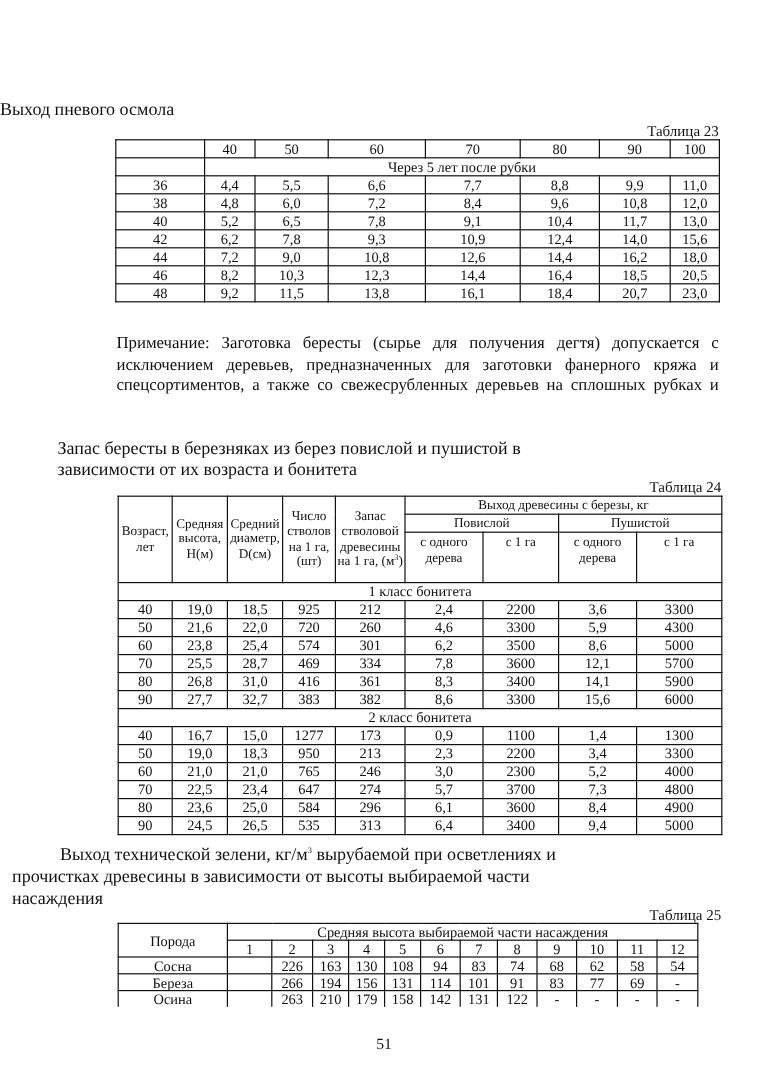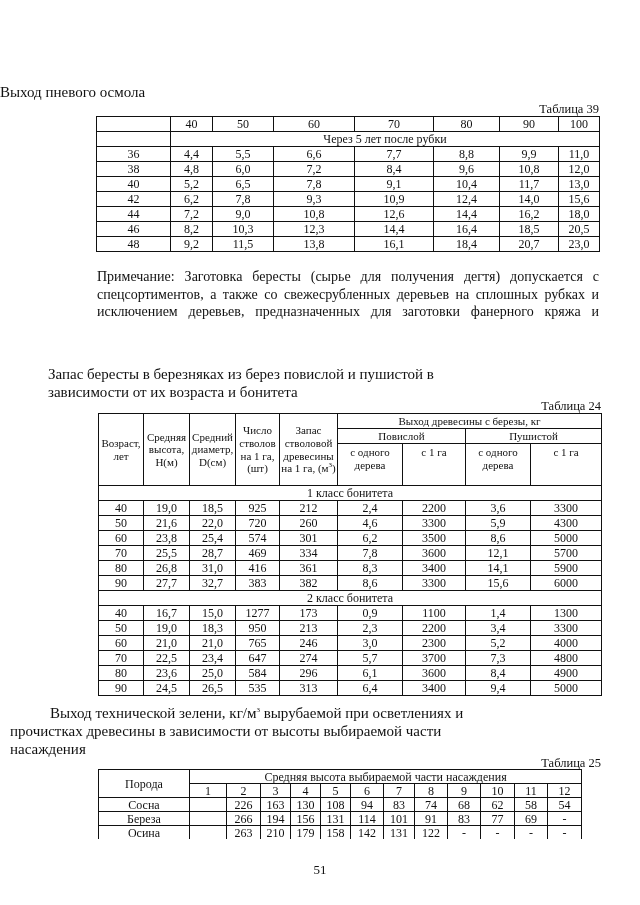--- a/index.html
+++ b/index.html
@@ -17,21 +17,21 @@
   .t25 td{font-size:12px;height:13px;}
   .note{font-size:14px;line-height:17.5px;text-align:justify;left:97px;width:502px;}
   .justify{text-align:justify;text-align-last:justify;}
   sup{font-size:7px;vertical-align:super;line-height:0;}
   .pagenum{font-size:13px;left:0;width:640px;text-align:center;}
 </style>
 </head>
 <body>
 
 <div class="abs title" style="top:84px;">Выход пневого осмола</div>
-<div class="abs tlabel" style="top:102px;left:450px;width:149px;">Таблица 39</div>
+<div class="abs tlabel" style="top:102px;left:450px;width:149px;">Таблица 23</div>
 
 <table class="t23" style="left:96px;top:116px;width:503px;">
   <colgroup>
     <col style="width:74px">
       <col style="width:42px">
       <col style="width:61px">
       <col style="width:81px">
     <col style="width:79px">
       <col style="width:66px">
       <col style="width:59px">
@@ -118,24 +118,24 @@
     <td>11,5</td>
     <td>13,8</td>
     <td>16,1</td>
     <td>18,4</td>
     <td>20,7</td>
     <td>23,0</td>
   </tr>
 </tbody>
   </table>
 
-<div class="abs note" style="top:268px;">
+<div class="abs note" style="top:278px;">
   <div class="justify">Примечание: Заготовка бересты (сырье для получения дегтя) допускается с</div>
+  <div class="justify">исключением деревьев, предназначенных для заготовки фанерного кряжа и</div>
   <div class="justify">спецсортиментов, а также со свежесрубленных деревьев на сплошных рубках и</div>
-  <div class="justify">исключением деревьев, предназначенных для заготовки фанерного кряжа и</div>
 </div>
 
 <div class="abs title" style="top:366px;left:48px;">Запас бересты в березняках из берез повислой и пушистой в</div>
 <div class="abs title" style="top:384px;left:48px;">зависимости от их возраста и бонитета</div>
 <div class="abs tlabel" style="top:399px;left:450px;width:151px;">Таблица 24</div>
 
 <table class="t24" style="left:98px;top:413px;width:503px;">
   <colgroup>
     <col style="width:45px">
       <col style="width:46px">

